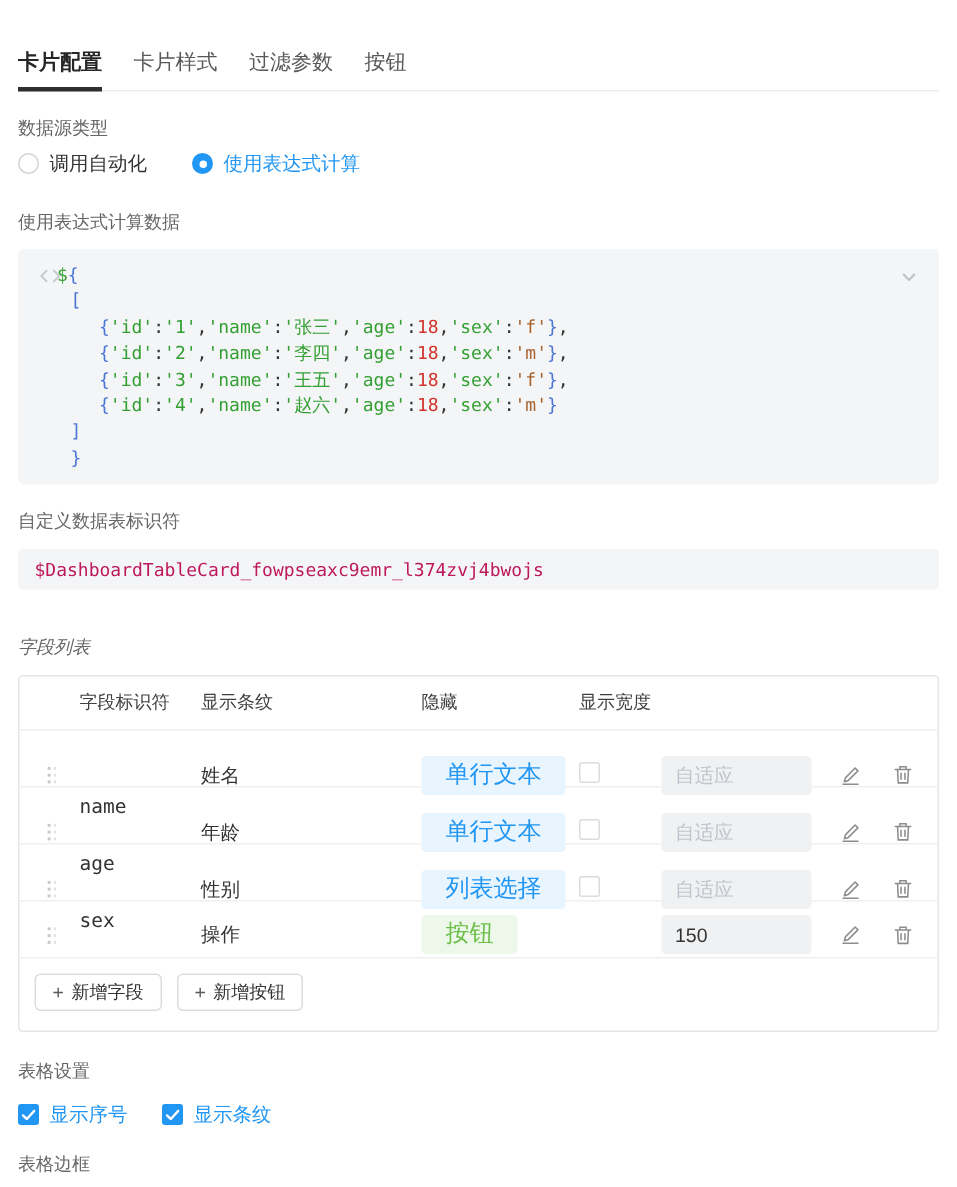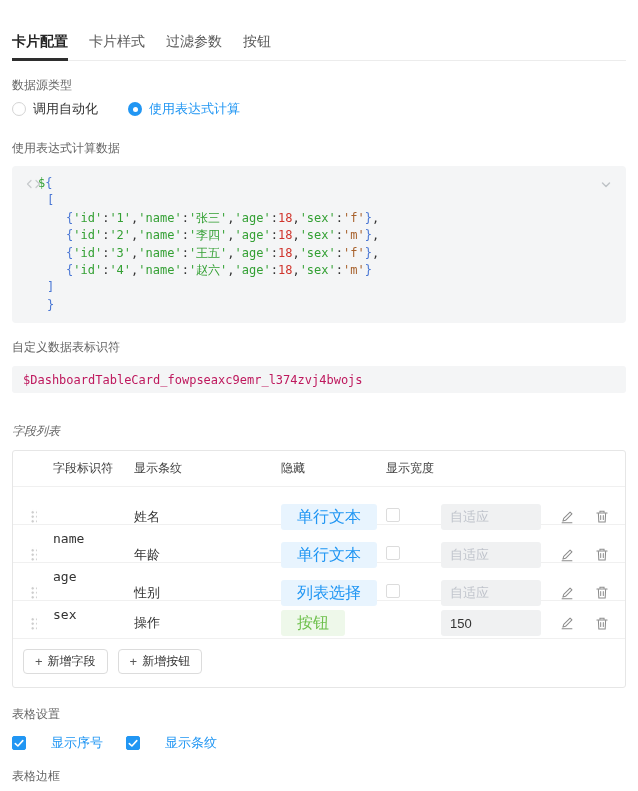--- a/index.html
+++ b/index.html
@@ -61,21 +61,21 @@
   .actions{display:flex;align-items:center;gap:21px;padding-left:7px;}
   .icon-btn{line-height:0;cursor:pointer;}
   .add-row{display:flex;gap:10px;padding:10px 10px 13px;}
   .btn{height:25px;padding:0 11px;background:#fff;border:1px solid #dcdcdc;border-radius:4px;
     font-size:12px;color:#333;display:inline-flex;align-items:center;gap:5px;cursor:pointer;
     font-family:"Liberation Sans","DejaVu Sans",sans-serif;}
   .btn .plus{color:#595959;font-size:13px;line-height:1;}
 
   
   .check-row{display:flex;align-items:center;margin-top:11px;}
-  .check-item{display:flex;align-items:center;gap:25px;font-size:13px;color:#2196f3;margin-right:23px;cursor:pointer;}
+  .check-item{display:flex;align-items:center;gap:7px;font-size:13px;color:#2196f3;margin-right:23px;cursor:pointer;}
 
   
   .select{margin-top:10px;width:225px;height:27px;background:#f2f3f4;border-radius:3px;
     display:flex;align-items:center;justify-content:space-between;
     padding:0 10px 0 12px;box-sizing:border-box;font-size:13px;color:#333;cursor:pointer;}
   .select .caret{line-height:0;}
 </style>
 </head>
 <body>
 

